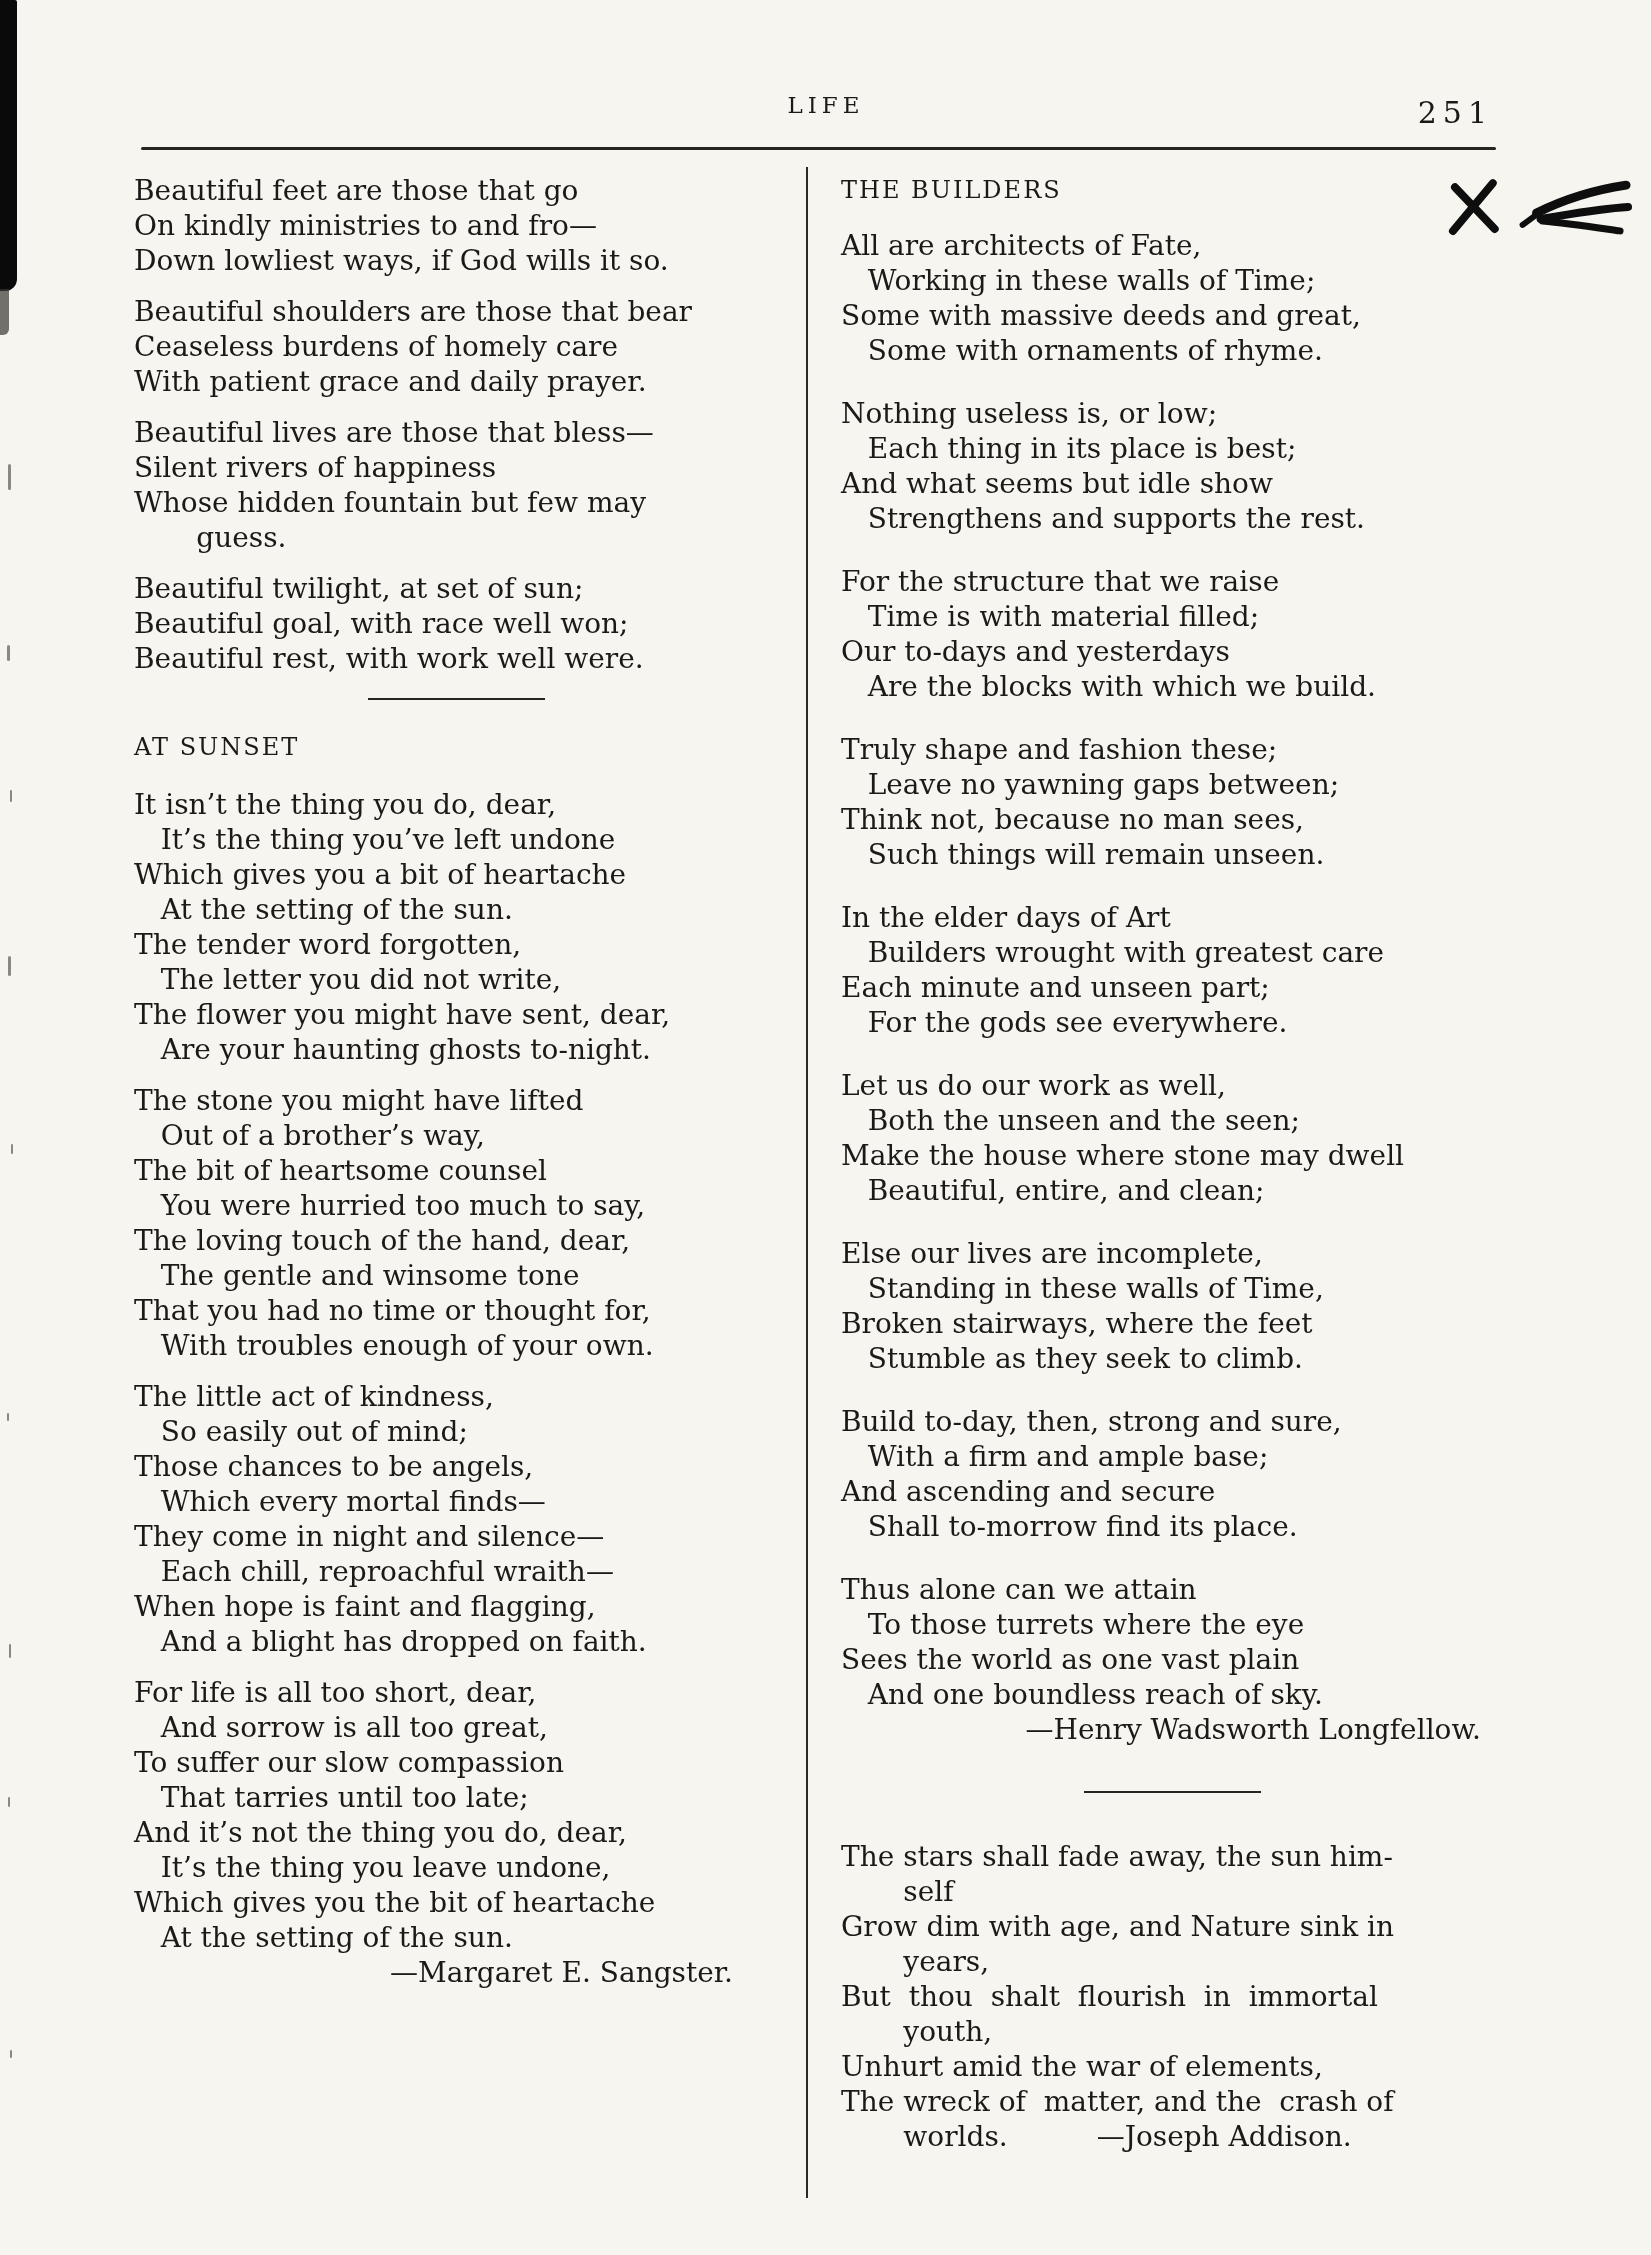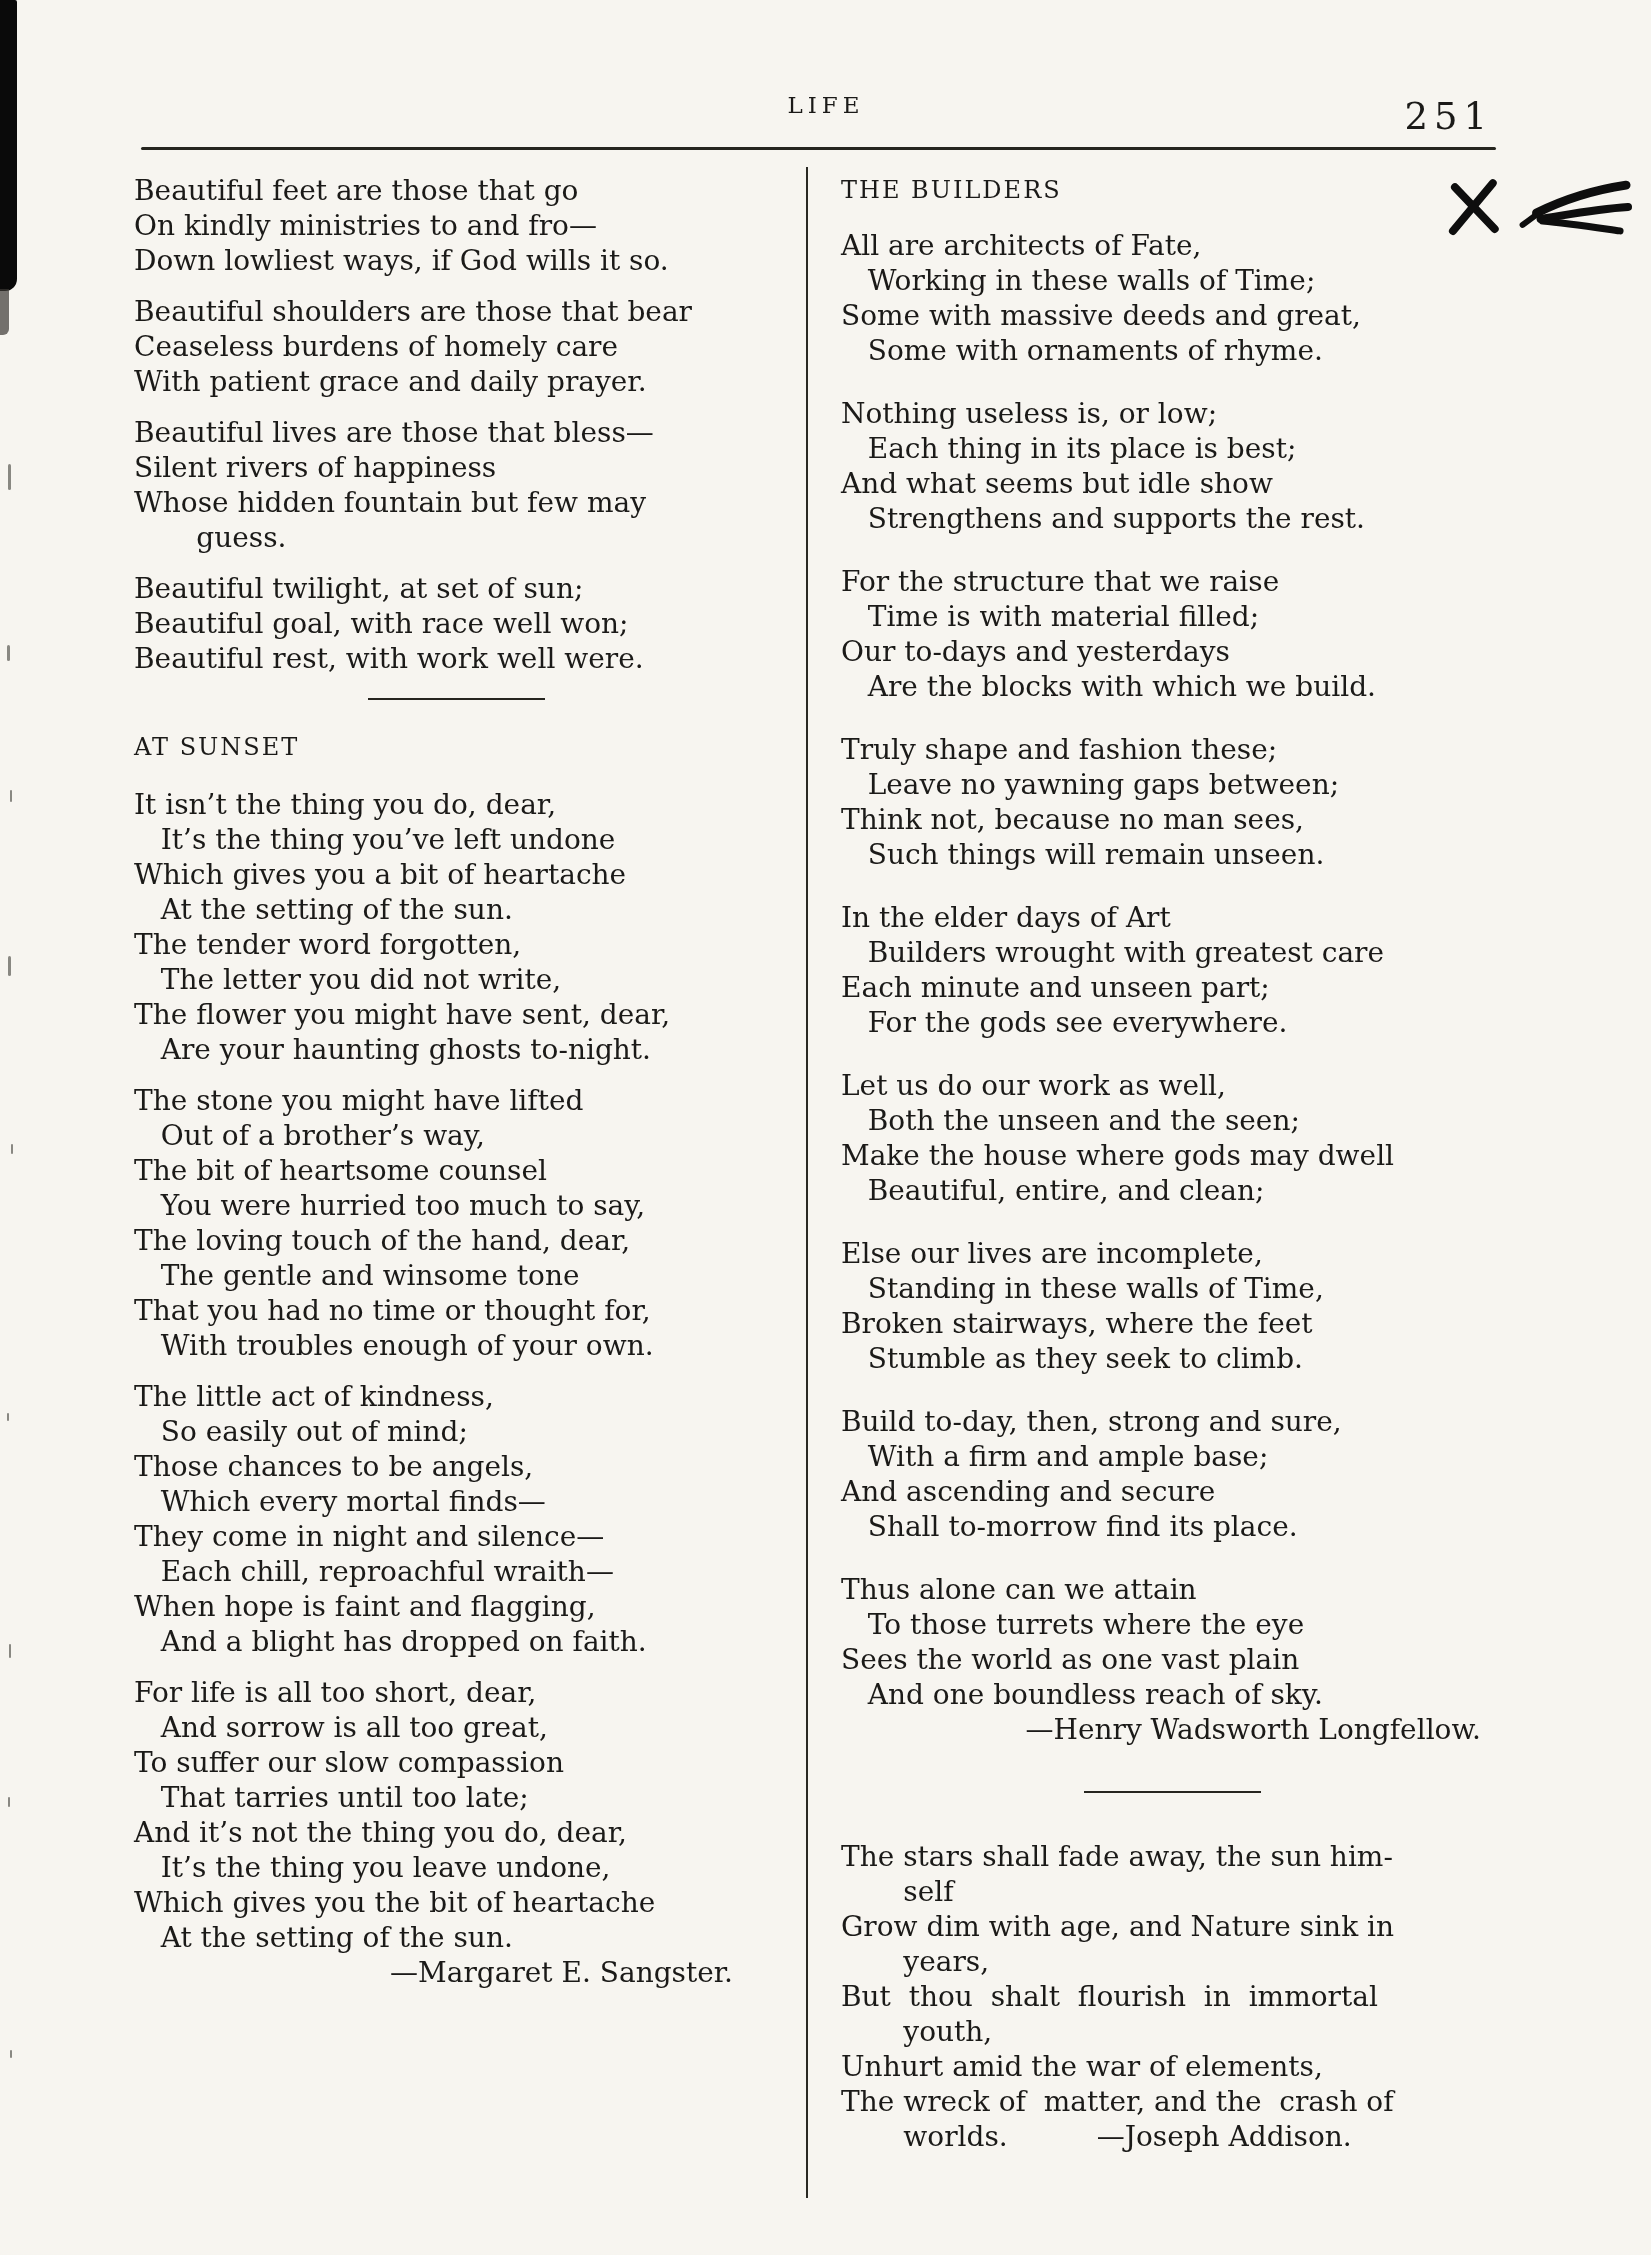--- a/index.html
+++ b/index.html
@@ -15,21 +15,21 @@
   }
 
   
   .head-title {
     position: absolute; top: 92px; left: 0; right: 0;
     text-align: center;
     font-size: 23px; letter-spacing: 5px;
   }
   .page-number {
     position: absolute; top: 95px; right: 159px;
-    font-size: 37px; letter-spacing: 6px;
+    font-size: 30px; letter-spacing: 6px;
   }
   .head-rule {
     position: absolute; top: 147px; left: 141px;
     width: 1355px; height: 3px;
     background: #26251f; border-radius: 2px;
   }
 
   
   .columns {
     position: absolute; top: 167px; left: 134px; right: 149px; bottom: 58px;
@@ -165,21 +165,21 @@
     <div class="stanza">Truly shape and fashion these;
    Leave no yawning gaps between;
 Think not, because no man sees,
    Such things will remain unseen.</div>
     <div class="stanza">In the elder days of Art
    Builders wrought with greatest care
 Each minute and unseen part;
    For the gods see everywhere.</div>
     <div class="stanza">Let us do our work as well,
    Both the unseen and the seen;
-Make the house where gods may dwell
+Make the house where stone may dwell
    Beautiful, entire, and clean;</div>
     <div class="stanza">Else our lives are incomplete,
    Standing in these walls of Time,
 Broken stairways, where the feet
    Stumble as they seek to climb.</div>
     <div class="stanza">Build to-day, then, strong and sure,
    With a firm and ample base;
 And ascending and secure
    Shall to-morrow find its place.</div>
     <div class="stanza stanza-tight">Thus alone can we attain

